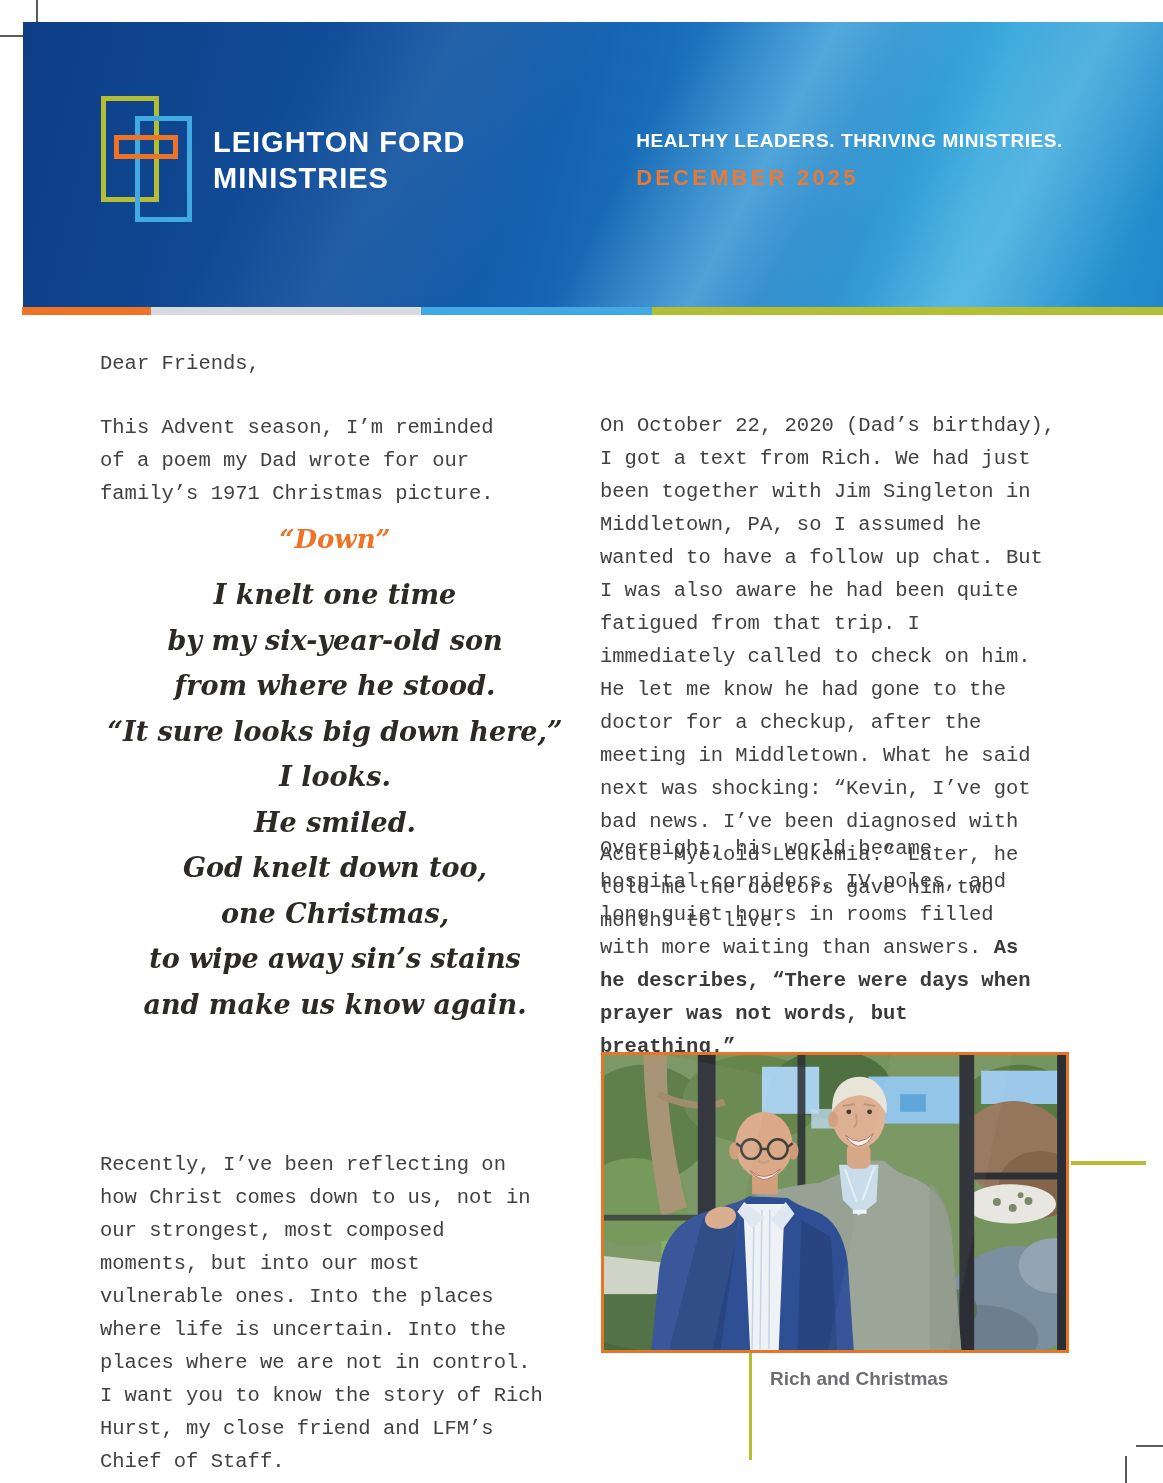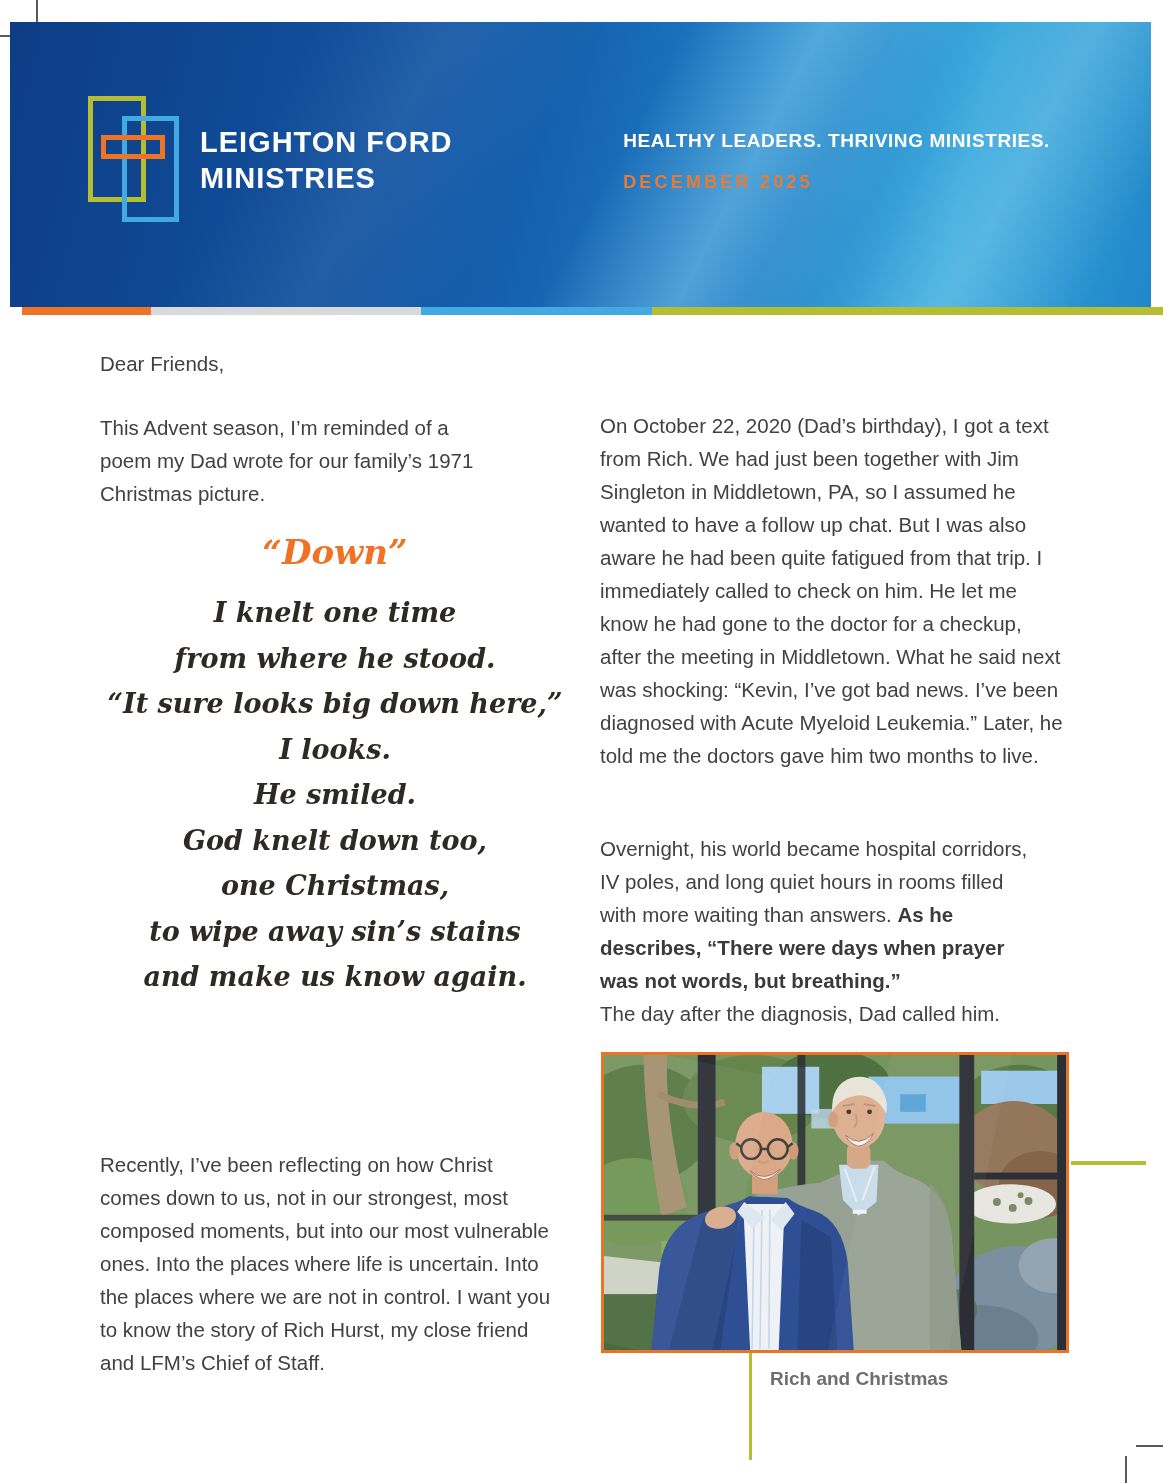--- a/index.html
+++ b/index.html
@@ -8,51 +8,51 @@
     font-family:"Liberation Sans",sans-serif;
   }
   
   .cropmark{position:absolute;background:#58595b;}
   .cm-tl-h{left:0;top:35px;width:28px;height:2px;}
   .cm-tl-v{left:36px;top:0;width:2px;height:25px;}
   .cm-br-h{left:1136px;top:1445px;width:27px;height:2px;}
   .cm-br-v{left:1125px;top:1456px;width:2px;height:27px;}
   
   .banner{
-    position:absolute;left:10px;top:22px;width:1141px;height:285px;overflow:hidden;
+    position:absolute;left:23px;top:22px;width:1141px;height:285px;overflow:hidden;
     background:linear-gradient(104deg,#0d3d85 0%,#114e9b 28%,#1560ae 46%,#1f7ec6 64%,#33a5da 82%,#2187c9 100%);
   }
   .streak{position:absolute;left:-10%;top:-60%;width:120%;height:220%;pointer-events:none;}
   .streak.s1{background:linear-gradient(118deg,transparent 52%,rgba(173,236,255,.35) 60%,rgba(255,255,255,.10) 64%,transparent 70%);}
   .streak.s2{background:linear-gradient(118deg,transparent 68%,rgba(190,240,255,.28) 76%,transparent 84%);}
   .streak.s3{background:linear-gradient(118deg,transparent 30%,rgba(255,255,255,.07) 38%,transparent 47%);}
   .logo{position:absolute;left:78px;top:74px;}
   .brand{position:absolute;left:190px;top:102px;color:#ffffff;font-weight:bold;
          font-size:29px;line-height:36px;letter-spacing:1px;}
   .tagline-box{position:absolute;right:101px;top:108px;text-align:left;}
   .tagline{color:#ffffff;font-weight:bold;font-size:19px;letter-spacing:.6px;}
-  .issue-date{margin-top:20px;font-weight:bold;font-size:18px;letter-spacing:3.2px;}
+  .issue-date{margin-top:13px;font-weight:bold;font-size:22px;letter-spacing:3.2px;}
   
   .stripe{position:absolute;left:22px;top:307px;width:1141px;height:8px;display:flex;}
   .stripe span{display:block;height:100%;}
   
   .body-par,.salutation{
-    position:absolute;margin:0;color:#414042;font-size:20.5px;line-height:33px;
+    position:absolute;margin:0;color:#414042;font-size:20.5px;line-height:33px;font-family:Liberation Mono, monospace;
   }
   .salutation{left:100px;top:347px;}
   .par-intro{left:100px;top:411px;width:398px;}
   .par-reflection{left:100px;top:1148px;width:452px;}
   .par-rich{left:600px;top:409px;width:465px;}
   .par-hospital{left:600px;top:832px;width:442px;}
   .par-hospital strong{color:#3a3a3c;}
   .par-hospital .after-bold{display:block;}
   
   .poem{position:absolute;left:100px;top:524px;width:470px;text-align:center;
         font-family:"DejaVu Serif",serif;font-style:italic;font-weight:bold;}
-  .poem-title{font-size:34px;color:#ee7326;margin-bottom:18px;margin-top:8px;}
+  .poem-title{font-size:26px;color:#ee7326;margin-bottom:18px;}
   .poem-lines{font-size:27px;line-height:45.5px;color:#2d2a26;}
   
   .photo-frame{position:absolute;left:601px;top:1052px;width:468px;height:301px;
                border:3px solid #e87425;box-sizing:border-box;}
   .photo-frame svg{display:block;width:100%;height:100%;}
   .photo-caption{position:absolute;left:770px;top:1368px;font-size:19px;font-weight:bold;color:#6d6e71;}
   .vline-green{position:absolute;left:749px;top:1353px;width:3px;height:107px;background:#b5bd33;}
   .hline-green{position:absolute;left:1071px;top:1161px;width:75px;height:4px;background:#b5bd33;}
 </style>
 </head>
@@ -95,20 +95,21 @@
     </div>
 
   <p class="salutation">Dear Friends,</p>
 
   <p class="body-par par-intro">This Advent season, I’m reminded of a poem my Dad wrote for our family’s 1971 Christmas picture.</p>
 
   <div class="poem">
     <div class="poem-title">“Down”</div>
     <div class="poem-lines">
         <div>I knelt one time</div>
+        <div>by my six-year-old son</div>
         <div>from where he stood.</div>
         <div>“It sure looks big down here,”</div>
         <div>I looks.</div>
         <div>He smiled.</div>
         <div>God knelt down too,</div>
         <div>one Christmas,</div>
         <div>to wipe away sin’s stains</div>
         <div>and make us know again.</div>
       </div>
   </div>

